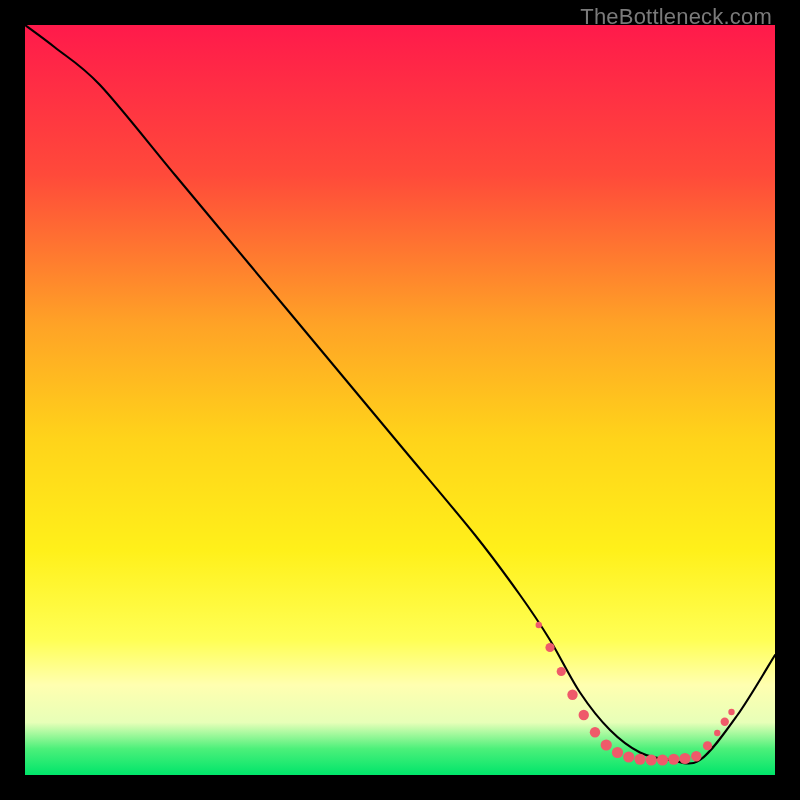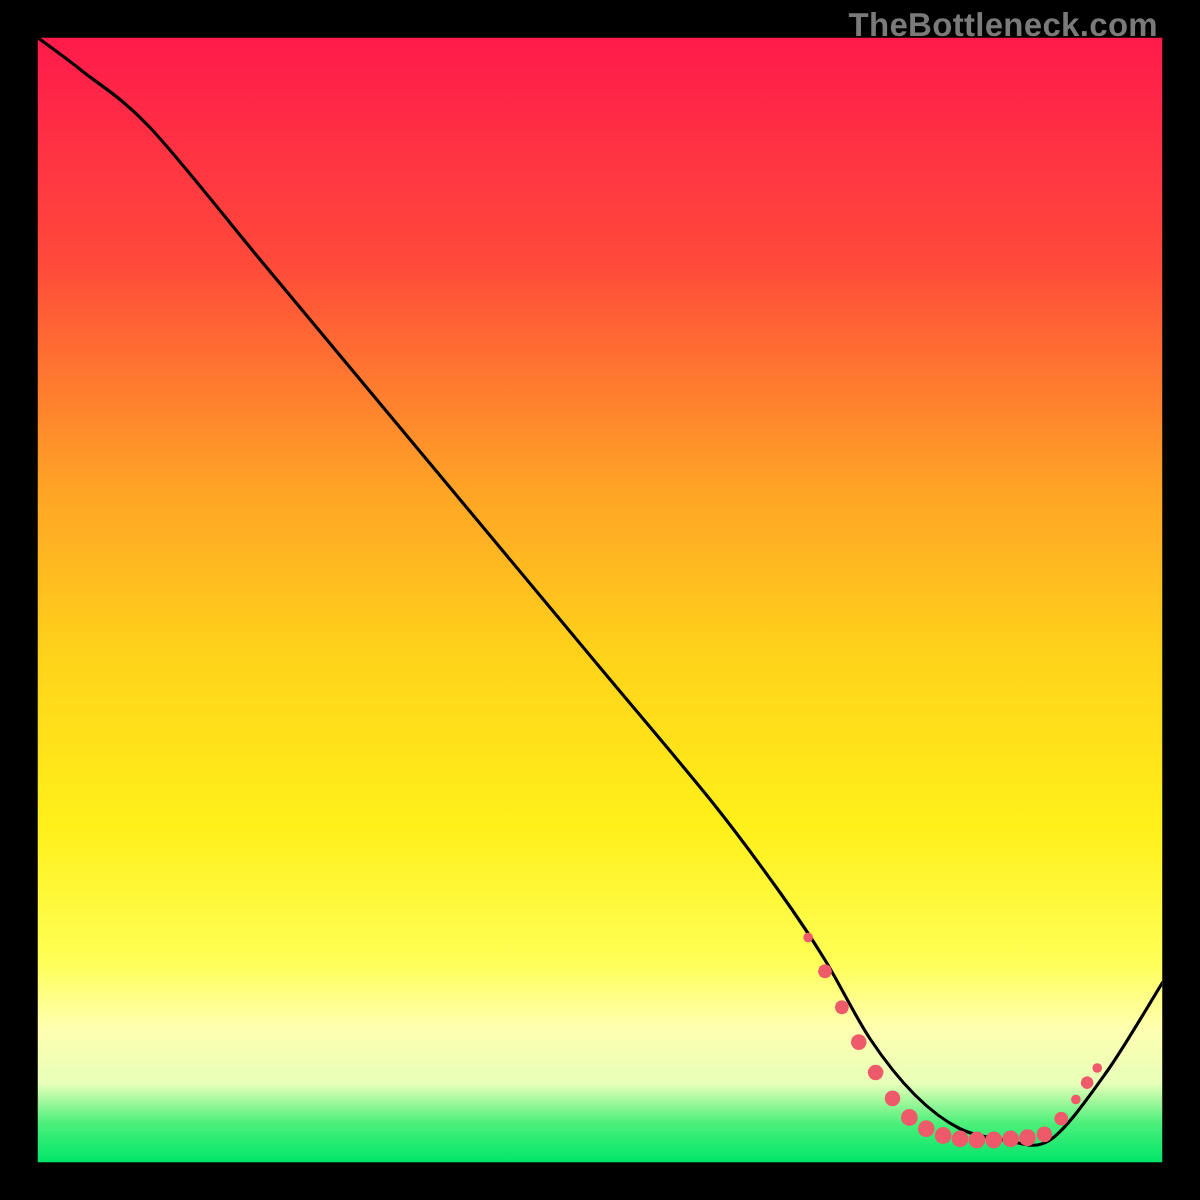--- a/index.html
+++ b/index.html
@@ -23,21 +23,21 @@
     top: 25px;
     width: 750px;
     height: 750px;
   }
   .attribution {
     position: absolute;
     top: 4px;
     right: 28px;
     color: #7a7a7a;
     font-size: 22px;
-    font-weight: 700;
+    font-weight: 400;
     letter-spacing: 0.2px;
   }
   svg { display: block; }
 </style>
 </head>
 <body>
 
 <div class="frame">
   <div class="attribution">TheBottleneck.com</div>
 

